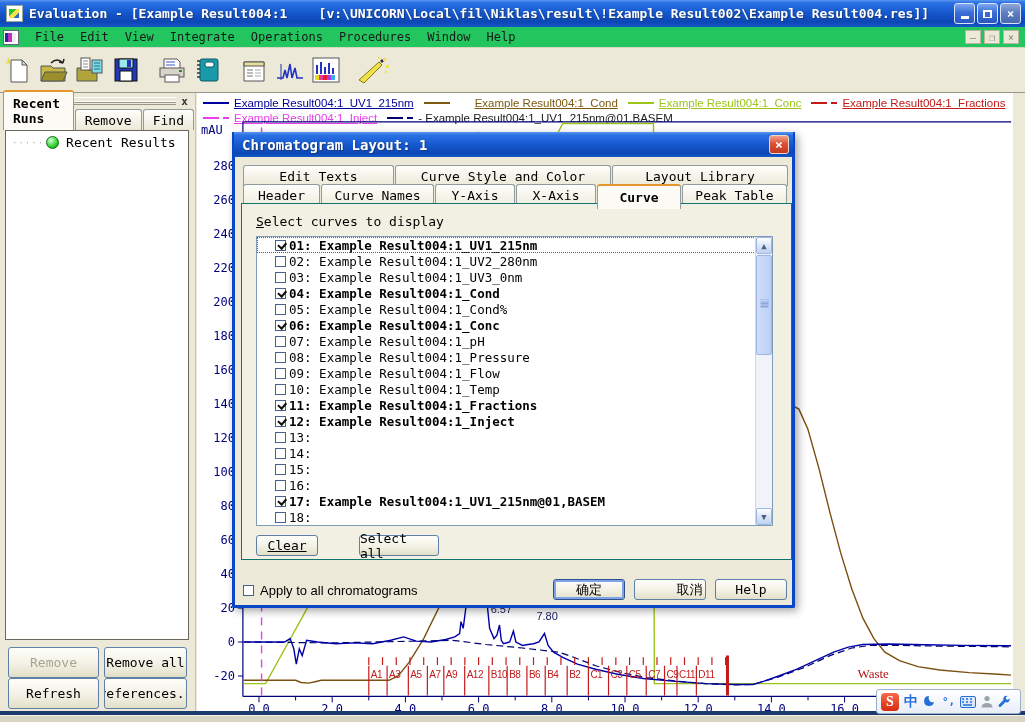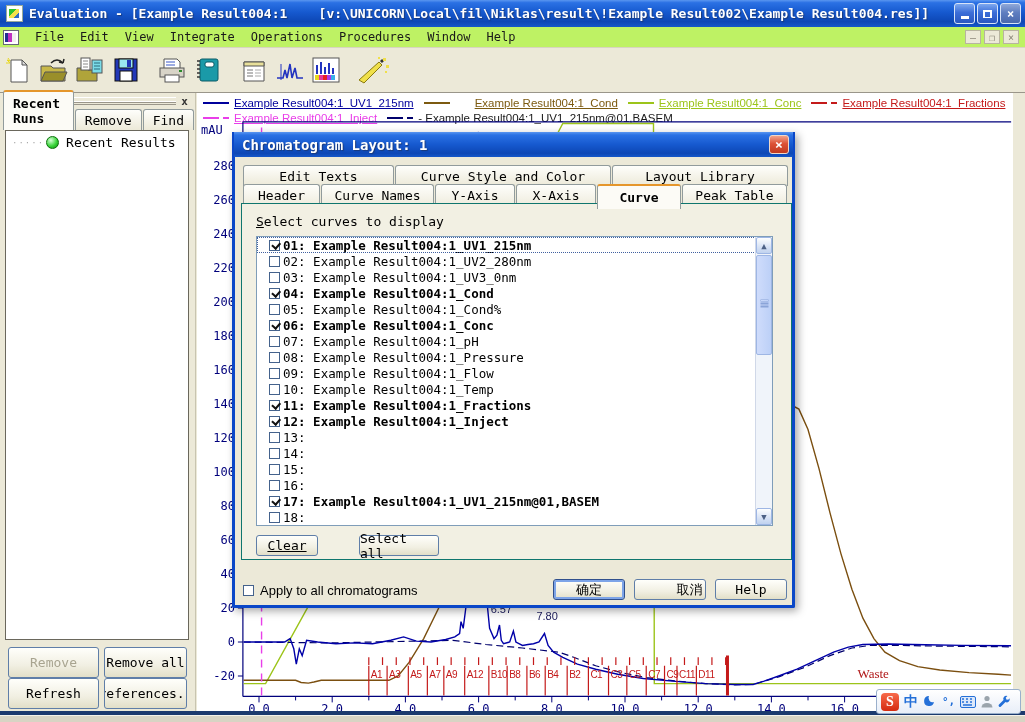--- a/index.html
+++ b/index.html
@@ -18,21 +18,21 @@
   #title-text { color:#fff; font-weight:bold; font-size:13px; white-space:pre; text-shadow:1px 1px 1px #1a3a7a; }
   .tb-btns { margin-left:auto; display:flex; gap:2px; }
   .tb-btn { width:21px; height:21px; border-radius:3px; border:1px solid #d8e4f8;
     background:linear-gradient(180deg,#7da8ef,#3c6ed8 45%,#2a57c0); color:#fff; font-size:12px;
     display:flex; align-items:center; justify-content:center; font-weight:bold; }
   .tb-btn .maxbox { width:9px; height:8px; border:2px solid #fff; border-bottom-width:1px; }
   .tb-btn .minbar { width:8px; height:3px; background:#fff; margin-top:8px; }
   #btn-close-app { background:linear-gradient(180deg,#90a8d8,#5f7ec0 45%,#4a69ad); }
 
   
-  #menubar { left:0; top:27px; width:1025px; height:21px; background:#bef264;
+  #menubar { left:0; top:27px; width:1025px; height:21px; background:#22c55e;
     border-bottom:1px solid #d8d4c0; display:flex; align-items:center; }
   #child-icon { width:16px; height:15px; margin:0 8px 0 3px; background:#fff; border:1px solid #667; position:relative;}
   #child-icon::after{ content:""; position:absolute; left:1px; top:2px; width:11px; height:9px;
     background:linear-gradient(90deg,#203090 0 30%,#c030c0 30% 60%,#f0f0f0 60%); }
   .menu-item { padding:2px 8px; color:#1a1a1a; cursor:default; }
   .mdi-btns { margin-left:auto; display:flex; gap:3px; margin-right:6px; }
   .mdi-btn { width:16px; height:14px; border:1px solid #b8b4a0; background:#ece9d8; color:#8a8678;
     font-size:10px; display:flex; align-items:center; justify-content:center; }
 
   
@@ -88,21 +88,21 @@
   .dlg-tabs { position:absolute; display:flex; }
   .dlg-tabs .tab { font-size:13px; text-align:center; }
   #tabs-row1 { left:8px; top:33px; width:550px; }
   #tabs-row1 .tab { flex:none; }
   #tabs-row2 { left:8px; top:52px; width:550px; }
   #tab-pane { position:absolute; left:6px; top:71px; width:551px; height:357px;
     border:1px solid #0f766e; background:#f2f0e3; }
   #select-label { position:absolute; left:14px; top:10px; font-size:13px; }
   #curve-list { position:absolute; left:14px; top:32px; width:517px; height:290px; background:#fff;
     border:1px solid #7f9db9; }
-  .lrow { height:16px; display:flex; align-items:center; padding-left:12px; font-size:12.5px; white-space:nowrap; overflow:hidden; }
+  .lrow { height:16px; display:flex; align-items:center; padding-left:18px; font-size:12.5px; white-space:nowrap; overflow:hidden; }
   .lrow.focused { outline:1px dotted #4060a0; outline-offset:-1px; }
   .lrow.bold { font-weight:bold; }
   .cb { width:11px; height:11px; background:#fff; border:1px solid #44628c; margin-right:3px; position:relative; flex:none; }
   .cb.checked::after { content:""; position:absolute; left:1.5px; top:1.5px; width:6px; height:3.5px;
     border-left:2px solid #111; border-bottom:2px solid #111; transform:rotate(-48deg); }
   
   #vscroll { position:absolute; right:0; top:0; width:17px; height:288px; background:#f0f4fa; border-left:1px solid #d0d8e8; }
   .sb-btn { position:absolute; left:0; width:16px; height:17px; border:1px solid #9eb6e4; border-radius:2px;
     background:linear-gradient(180deg,#fdfefe,#d7e2f5 60%,#c0d2ef); color:#4d6185; font-size:9px;
     display:flex; align-items:center; justify-content:center; }

